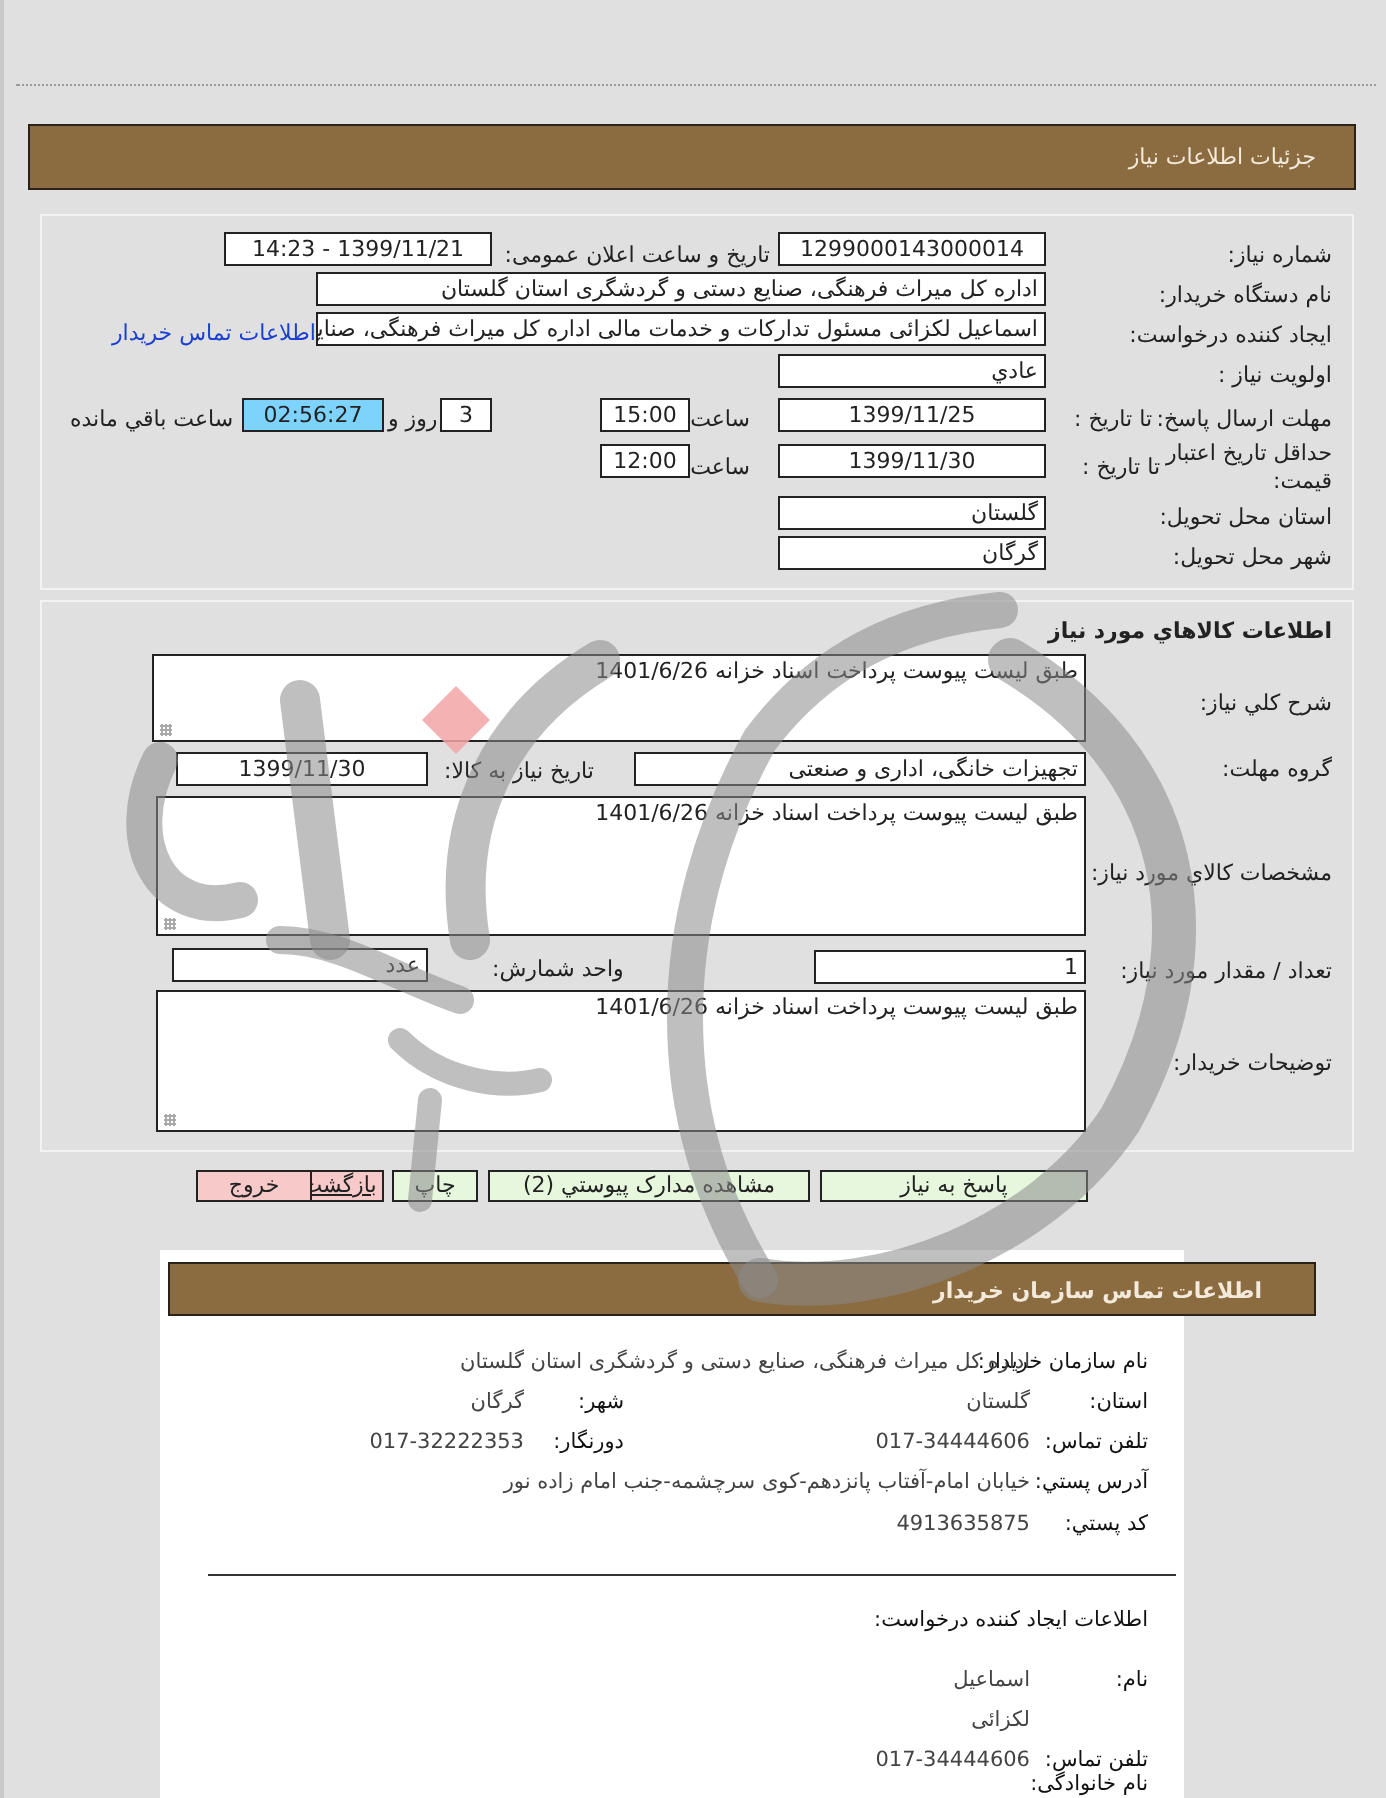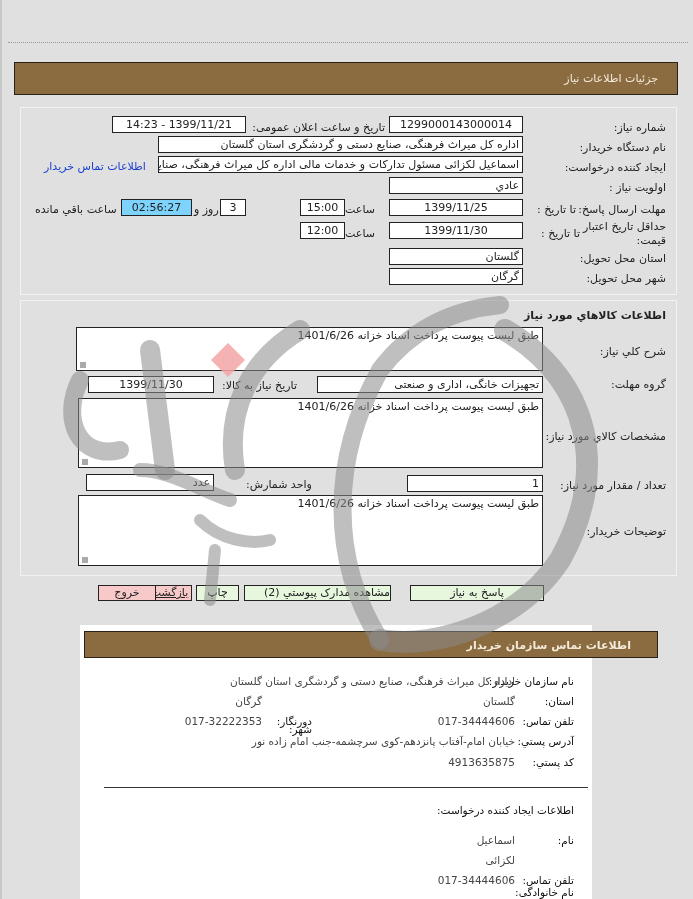--- a/index.html
+++ b/index.html
@@ -72,21 +72,21 @@
 <span class="lbl" style="right:27px; top:121px;">شماره نیاز:</span>
 <div class="field center" style="left:389px; top:116px; width:134px;">1299000143000014</div>
 <span class="lbl" style="right:308px; top:121px;">تاریخ و ساعت اعلان عمومی:</span>
 <div class="field center" style="left:112px; top:116px; width:134px;">1399/11/21 - 14:23</div>
 
 <span class="lbl" style="right:27px; top:141px;">نام دستگاه خریدار:</span>
 <div class="field" style="left:158px; top:136px; width:365px;">اداره کل میراث فرهنگی، صنایع دستی و گردشگری استان گلستان</div>
 
 <span class="lbl" style="right:27px; top:161px;">ایجاد کننده درخواست:</span>
 <div class="field" style="left:158px; top:156px; width:365px; direction:rtl;">اسماعیل لکزائی مسئول تدارکات و خدمات مالی اداره کل میراث فرهنگی، صنایع</div>
-<span class="link" style="left:44px; top:160px;">اطلاعات تماس خریدار</span>
+<span class="link" style="left:56px; top:160px;">اطلاعات تماس خریدار</span>
 
 <span class="lbl" style="right:27px; top:181px;">اولویت نیاز :</span>
 <div class="field" style="left:389px; top:177px; width:134px;">عادي</div>
 
 <span class="lbl" style="right:27px; top:203px;">مهلت ارسال پاسخ:</span>
 <span class="lbl" style="right:117px; top:203px;">تا تاریخ :</span>
 <div class="field center" style="left:389px; top:199px; width:134px;">1399/11/25</div>
 <span class="lbl" style="right:318px; top:203px;">ساعت</span>
 <div class="field center" style="left:300px; top:199px; width:45px;">15:00</div>
 <div class="field center" style="left:220px; top:199px; width:26px;">3</div>
@@ -132,36 +132,36 @@
 <span class="lbl" style="left:246px; top:478px;">واحد شمارش:</span>
 <div class="field" style="left:86px; top:474px; width:128px;">عدد</div>
 
 <span class="lbl" style="right:27px; top:525px;">توضیحات خریدار:</span>
 <div class="area" style="left:78px; top:495px; width:465px; height:71px; direction:rtl;">
   <span>طبق لیست پیوست پرداخت اسناد خزانه 1401/6/26</span>
   <div class="grip"></div>
 </div>
 
 <div class="btn green" style="left:410px; top:585px; width:134px;">پاسخ به نیاز</div>
-<div class="btn green" style="left:244px; top:585px; width:147px;text-align:right;">مشاهده مدارک پیوستي (2)</div>
+<div class="btn green" style="left:244px; top:585px; width:161px;">مشاهده مدارک پیوستي (2)</div>
 <div class="btn green" style="left:196px; top:585px; width:43px;">چاپ</div>
 <div class="btn red" style="left:147px; top:585px; width:45px;"><span>بازگشت</span></div>
 <div class="btn red" style="left:98px; top:585px; width:58px;">خروج</div>
 
 <div class="white-panel"></div>
 <div class="bb" style="left:84px; top:631px; width:574px; height:27px;">
   <span class="bb-title" style="right:26px; top:7px; font-weight:bold;">اطلاعات تماس سازمان خریدار</span>
 </div>
 
 <span class="wp-lbl" style="right:119px; top:675px;">نام سازمان خریدار:</span>
 <span class="wp-val" style="right:178px; top:675px;">اداره کل میراث فرهنگی، صنایع دستی و گردشگری استان گلستان</span>
 
 <span class="wp-lbl" style="right:119px; top:695px;">استان:</span>
 <span class="wp-val" style="right:178px; top:695px;">گلستان</span>
-<span class="wp-lbl" style="right:381px; top:695px;margin-top:28px;">شهر:</span>
+<span class="wp-lbl" style="right:381px; top:695px;">شهر:</span>
 <span class="wp-val" style="right:431px; top:695px;">گرگان</span>
 
 <span class="wp-lbl" style="right:119px; top:715px;">تلفن تماس:</span>
 <span class="wp-val" style="right:178px; top:715px;">017-34444606</span>
 <span class="wp-lbl" style="right:381px; top:715px;">دورنگار:</span>
 <span class="wp-val" style="right:431px; top:715px;">017-32222353</span>
 
 <span class="wp-lbl" style="right:119px; top:735px;">آدرس پستي:</span>
 <span class="wp-val" style="right:178px; top:735px;">خیابان امام-آفتاب پانزدهم-کوی سرچشمه-جنب امام زاده نور</span>
 

